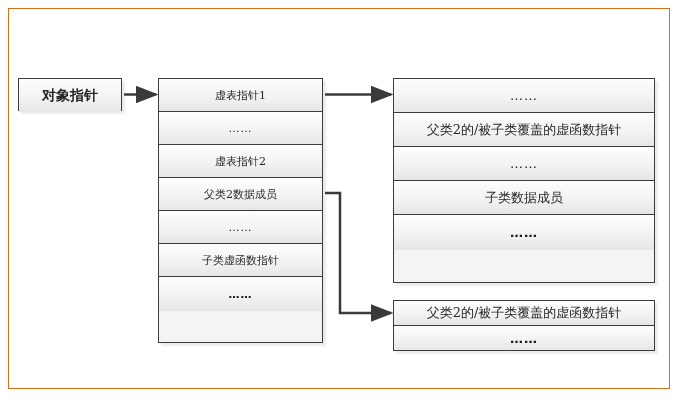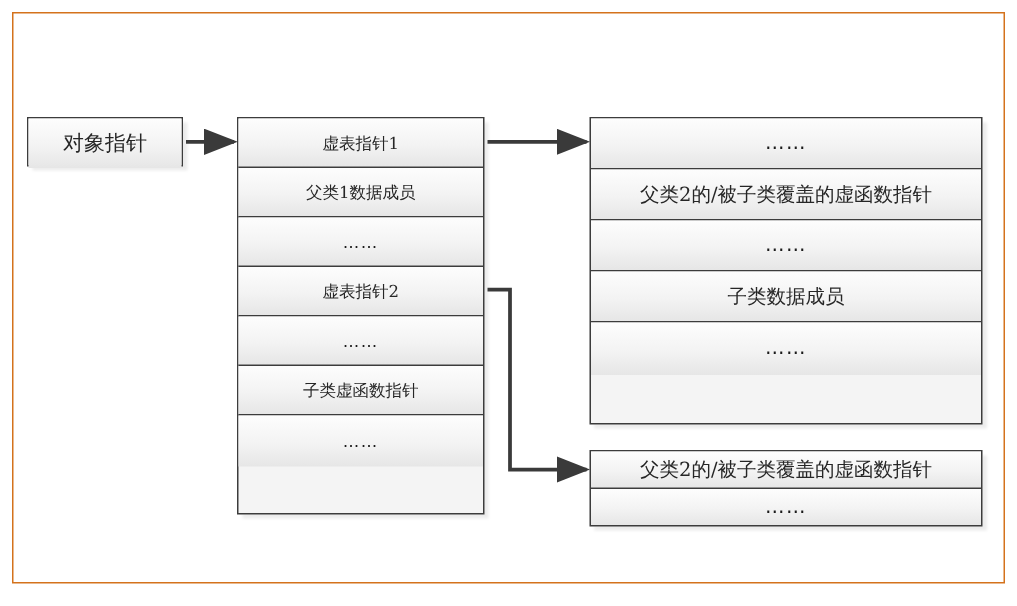--- a/index.html
+++ b/index.html
@@ -67,21 +67,21 @@
     display: flex;
     align-items: center;
     justify-content: center;
     background: linear-gradient(to bottom, #fdfdfd 0%, #f3f3f3 55%, #e6e6e6 100%);
     border-bottom: 1px solid #3c3c3c;
     color: #262626;
     font-size: 13px;
     white-space: nowrap;
     font-family: "DejaVu Serif", "Liberation Serif", serif;
   }
-  .row:last-child { border-bottom: none; }
+  .row:last-child { border-bottom: none; font-weight: bold; }
   .row.dots {
     font-family: "DejaVu Sans", "Liberation Sans", sans-serif;
     letter-spacing: 1px;
     font-size: 12px;
     color: #1a1a1a;
   }
 
   
   #object-pointer-box {
     left: 18px;
@@ -138,23 +138,23 @@
 
   <div class="frame"></div>
 
 
   <div class="box" id="object-pointer-box">
     <div class="row">对象指针</div>
   </div>
 
   <div class="box" id="object-layout-box">
     <div class="row">虚表指针1</div>
-    <div class="row">父类1数据成员</div>
     <div class="row dots">……</div>
     <div class="row">虚表指针2</div>
+    <div class="row">父类2数据成员</div>
     <div class="row dots">……</div>
     <div class="row">子类虚函数指针</div>
     <div class="row dots">……</div>
   </div>
 
   <div class="box" id="vtable1-box">
     <div class="row dots">……</div>
     <div class="row">父类2的/被子类覆盖的虚函数指针</div>
     <div class="row dots">……</div>
     <div class="row">子类数据成员</div>

